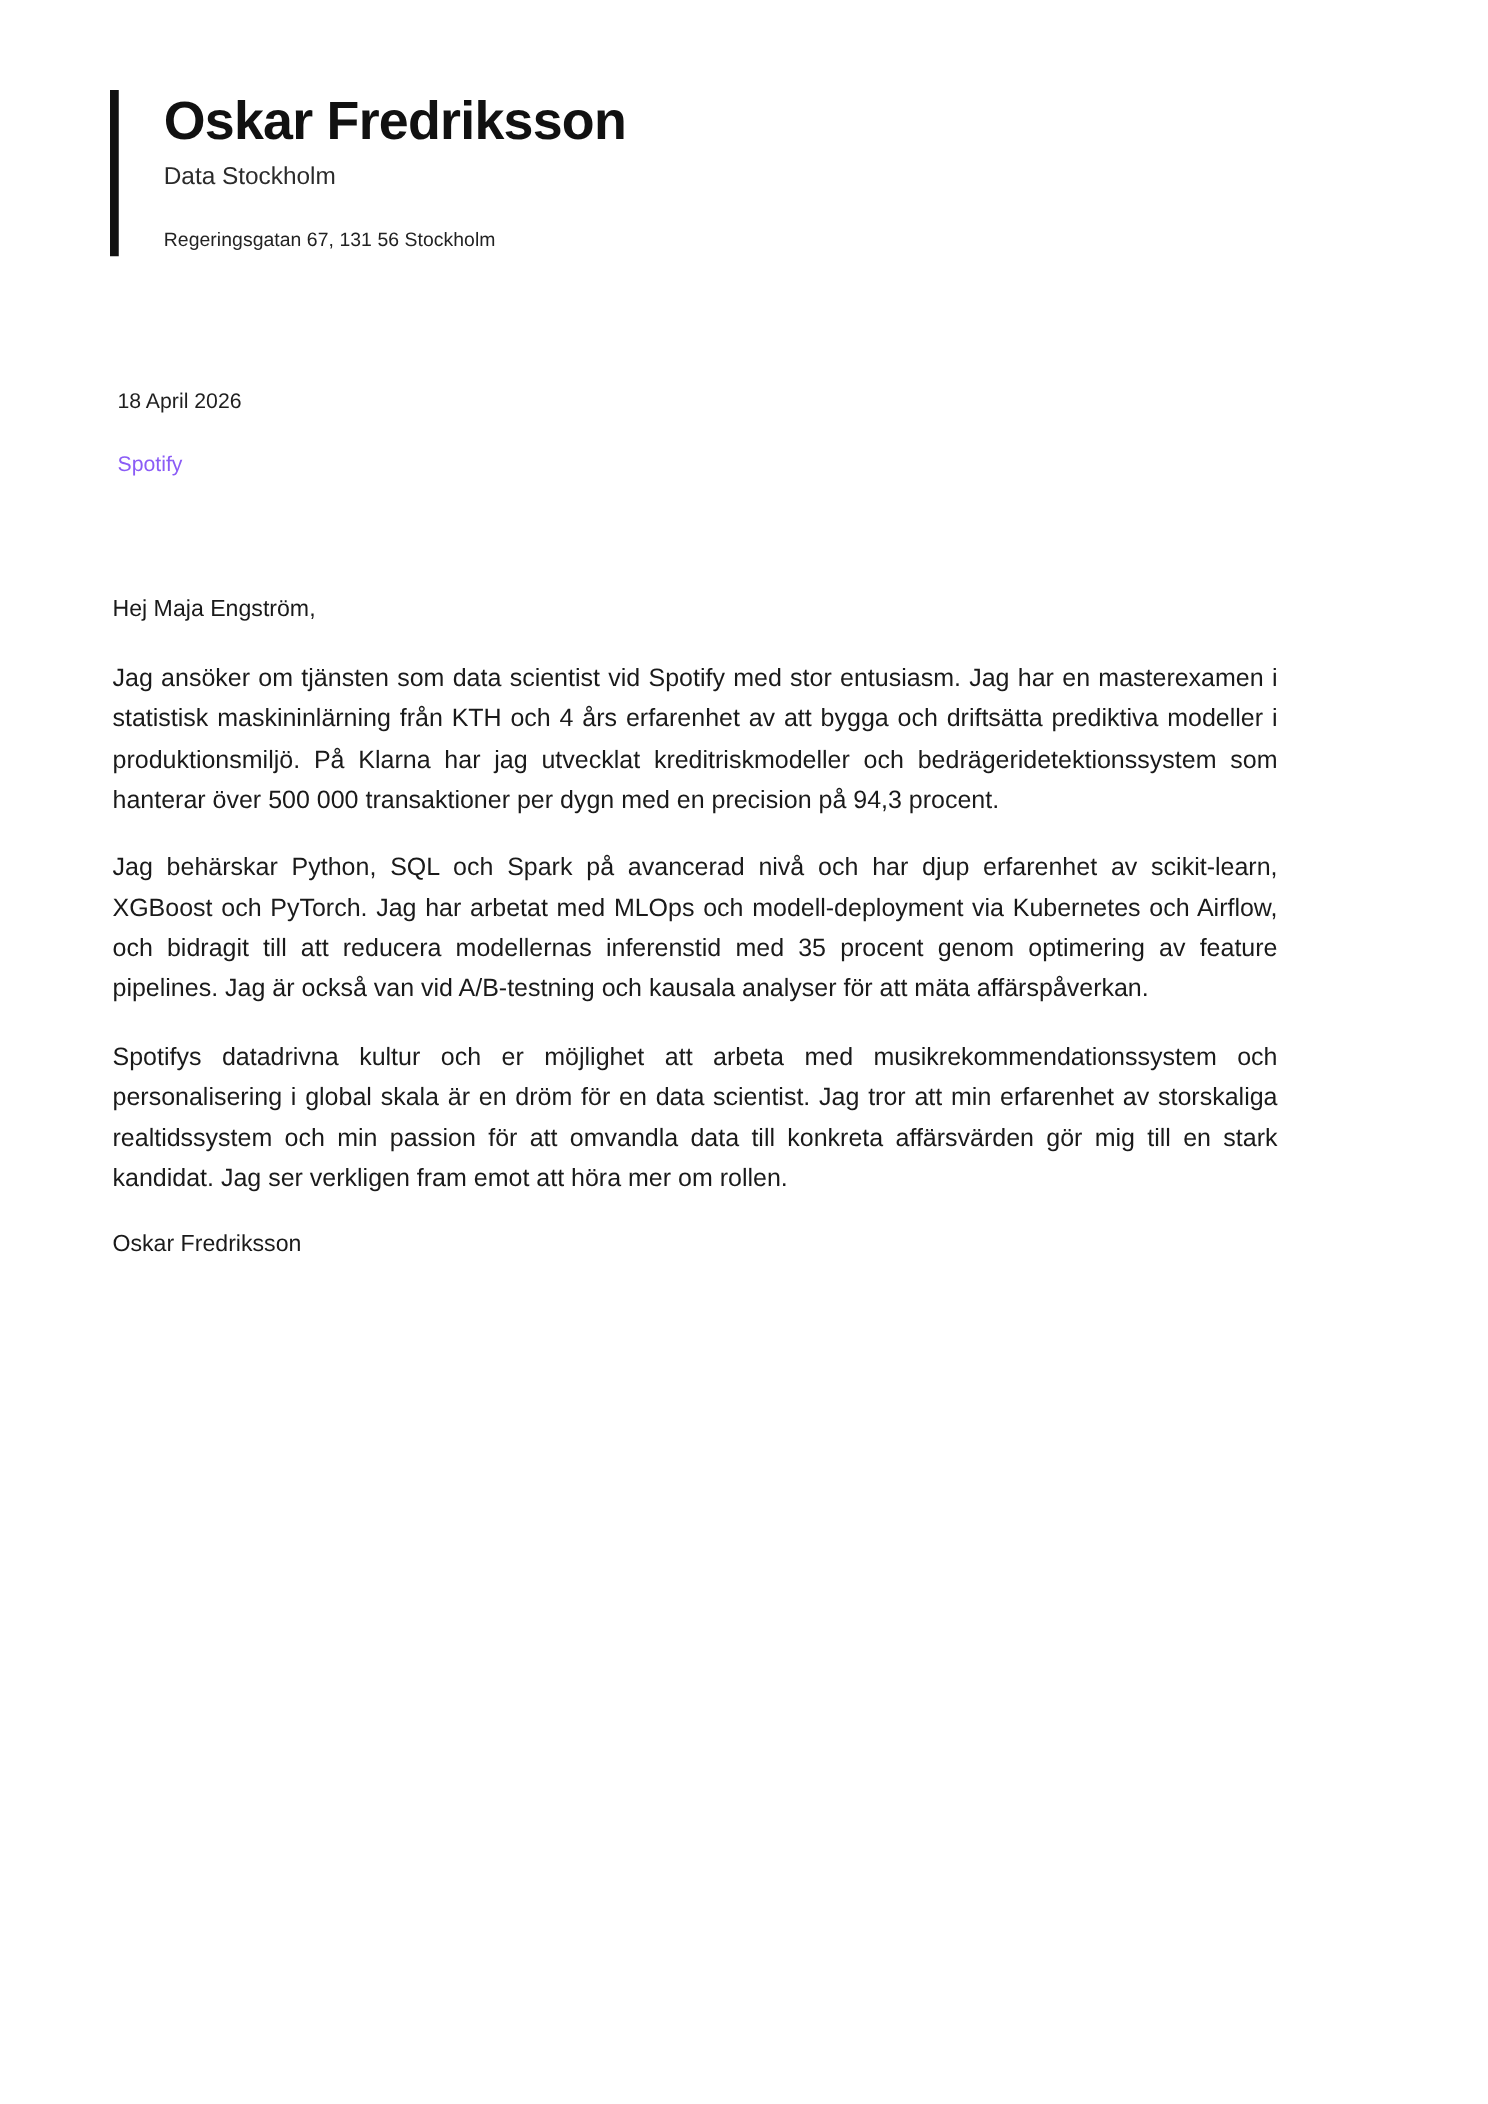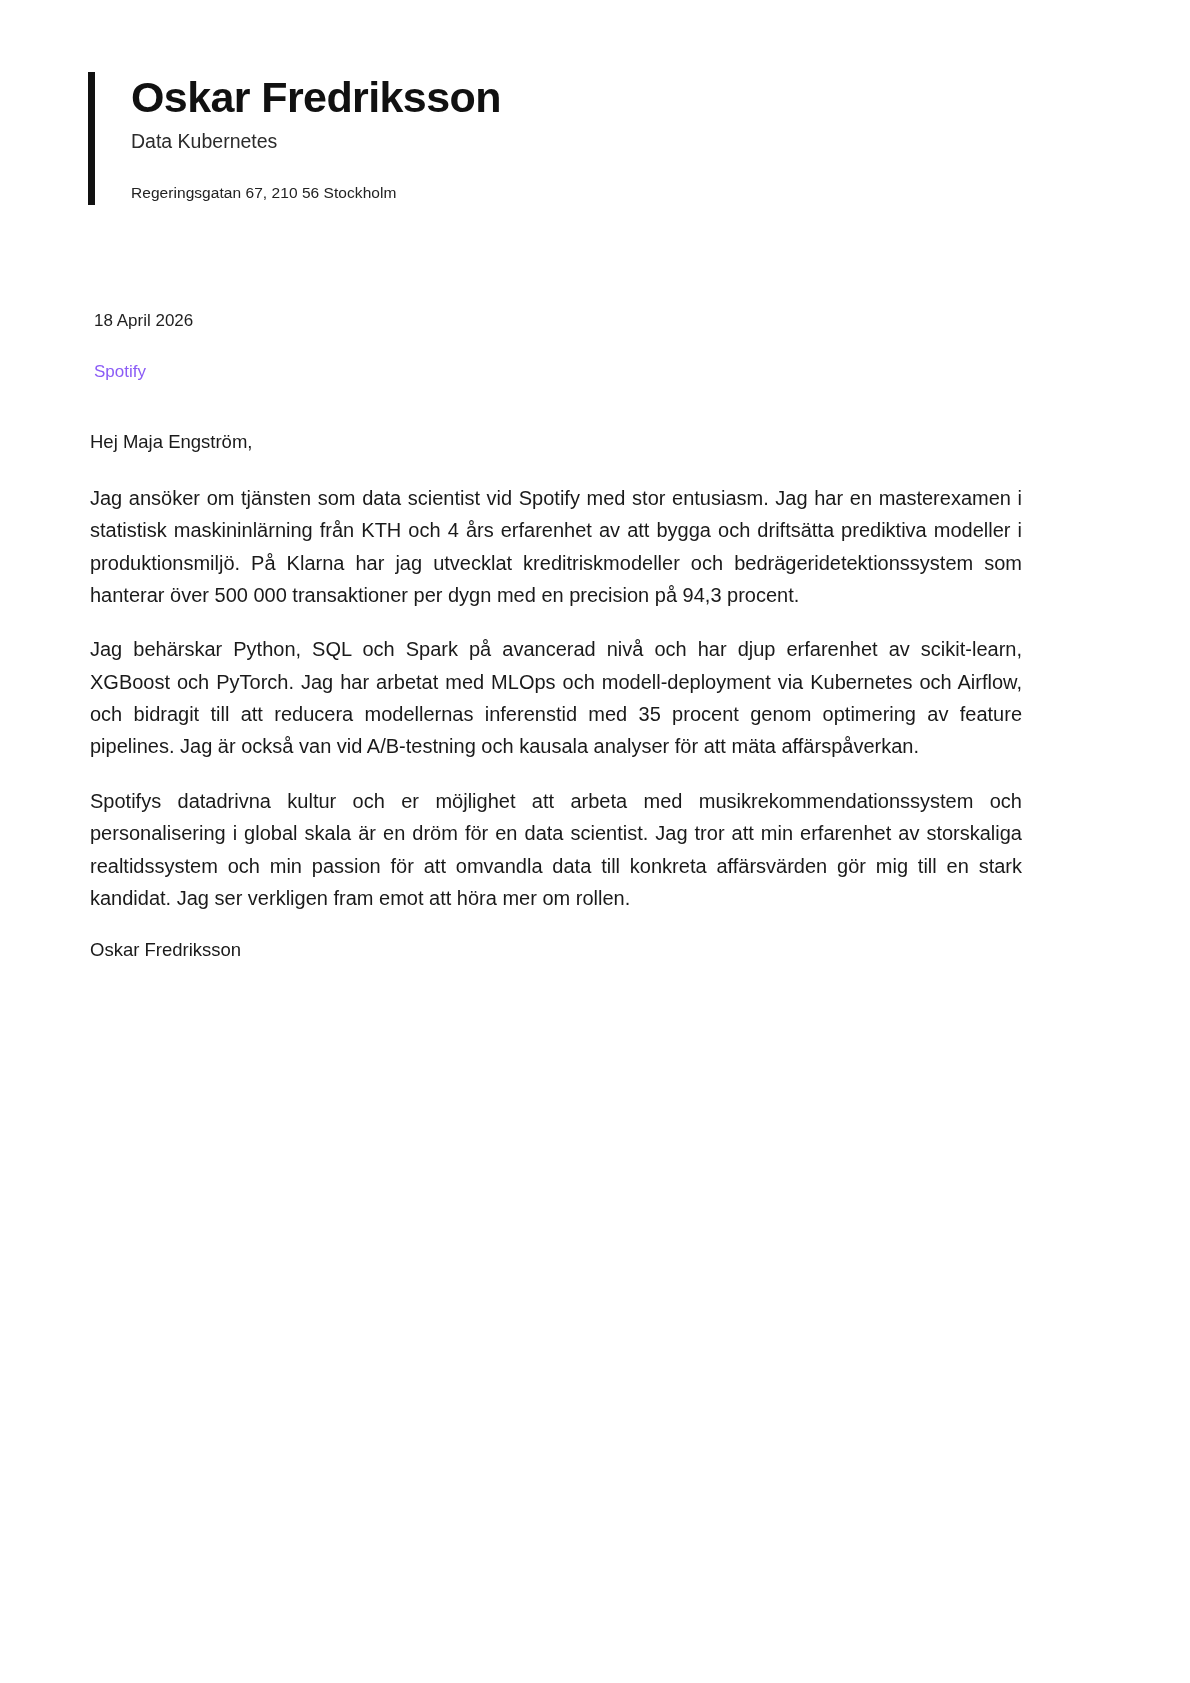--- a/index.html
+++ b/index.html
@@ -87,21 +87,21 @@
     font-size: 17px;
     font-weight: 400;
     color: #8b5cf6;
     line-height: 1.45;
   }
 
   
   .letter {
     position: absolute;
     left: 90px;
-    top: 428px;
+    top: 473px;
     width: 932px;
   }
   .greeting {
     font-size: 18.5px;
     color: #1a1a1a;
     line-height: 1.5;
     margin-bottom: 26px;
   }
   .para {
     font-size: 20px;
@@ -128,22 +128,22 @@
 </style>
 </head>
 <body>
 
 <div class="page">
 
   <div class="header">
     <div class="header-rule"></div>
     <div class="header-body">
       <h1 class="name">Oskar Fredriksson</h1>
-      <div class="role">Data Kubernetes</div>
-      <div class="contact-line">Regeringsgatan 67, 210 56 Stockholm</div>
+      <div class="role">Data Stockholm</div>
+      <div class="contact-line">Regeringsgatan 67, 131 56 Stockholm</div>
     </div>
   </div>
 
   <div class="meta">
     <div class="date">18 April 2026</div>
     <div class="recipient-company">Spotify</div>
   </div>
 
   <div class="letter">
     <div class="greeting">Hej Maja Engström,</div>

